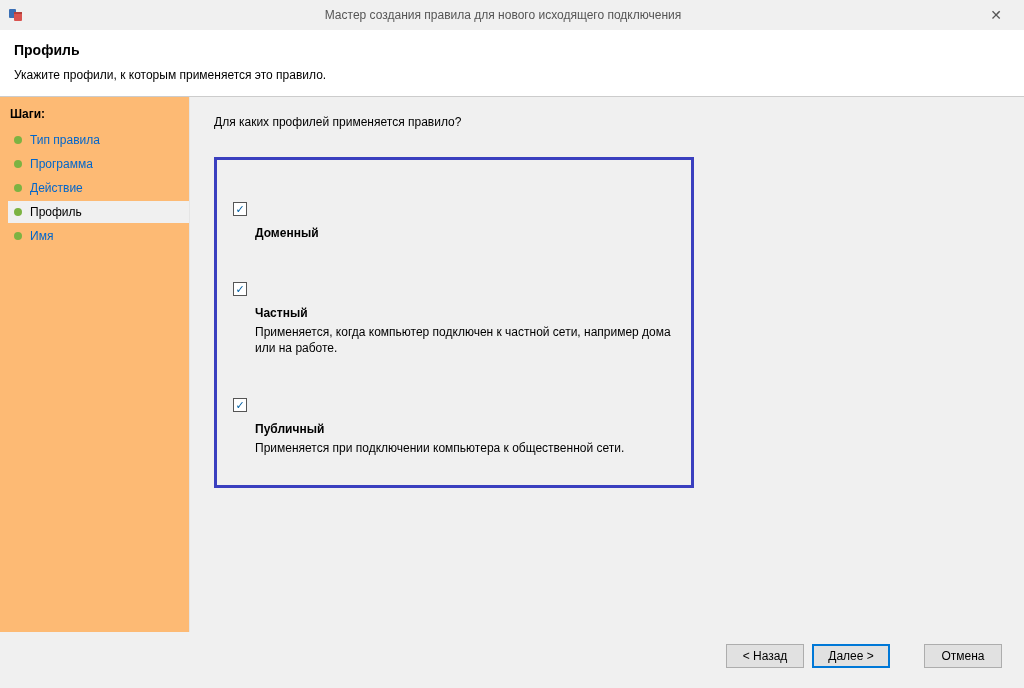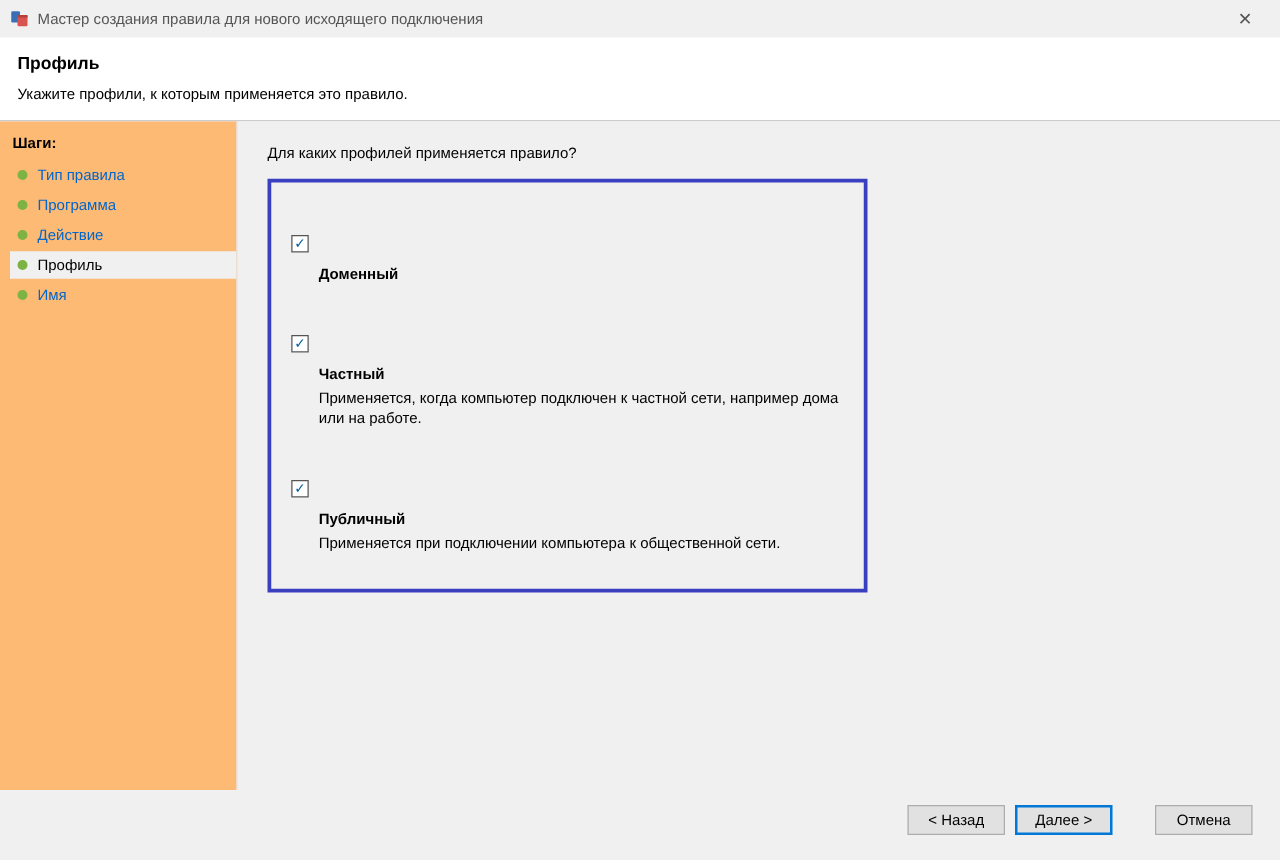--- a/index.html
+++ b/index.html
@@ -31,20 +31,21 @@
       height: 16px;
       margin-right: 6px;
       display: inline-flex;
       align-items: center;
       justify-content: center;
     }
     .titlebar-title {
       flex: 1;
       color: #555;
       font-size: 12px;
+      text-align: center;
     }
     .titlebar-close {
       width: 40px;
       height: 28px;
       display: flex;
       align-items: center;
       justify-content: center;
       color: #555;
       font-size: 14px;
       font-family: Arial, sans-serif;
@@ -103,21 +104,21 @@
     .content {
       flex: 1;
       padding: 18px 24px;
       position: relative;
       background: #f0f0f0;
       display: flex;
       flex-direction: column;
     }
     .content-prompt {
       font-size: 12px;
-      margin-bottom: 14px;
+      margin-bottom: 28px;
       color: #000;
     }
     .highlight-box {
       border: 3px solid #3a3fbf;
       padding: 18px 16px 28px;
       width: 480px;
     }
     .opt { margin-bottom: 18px; }
     .opt:last-child { margin-bottom: 0; }
     .opt-row {

